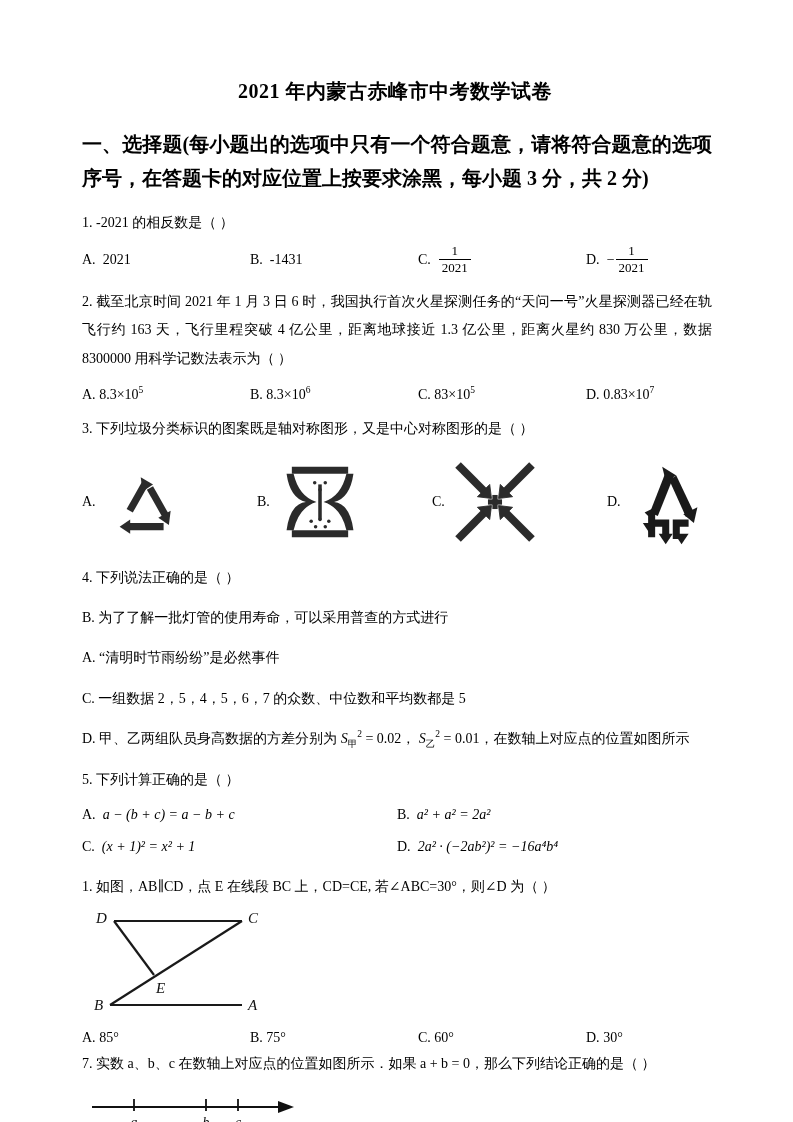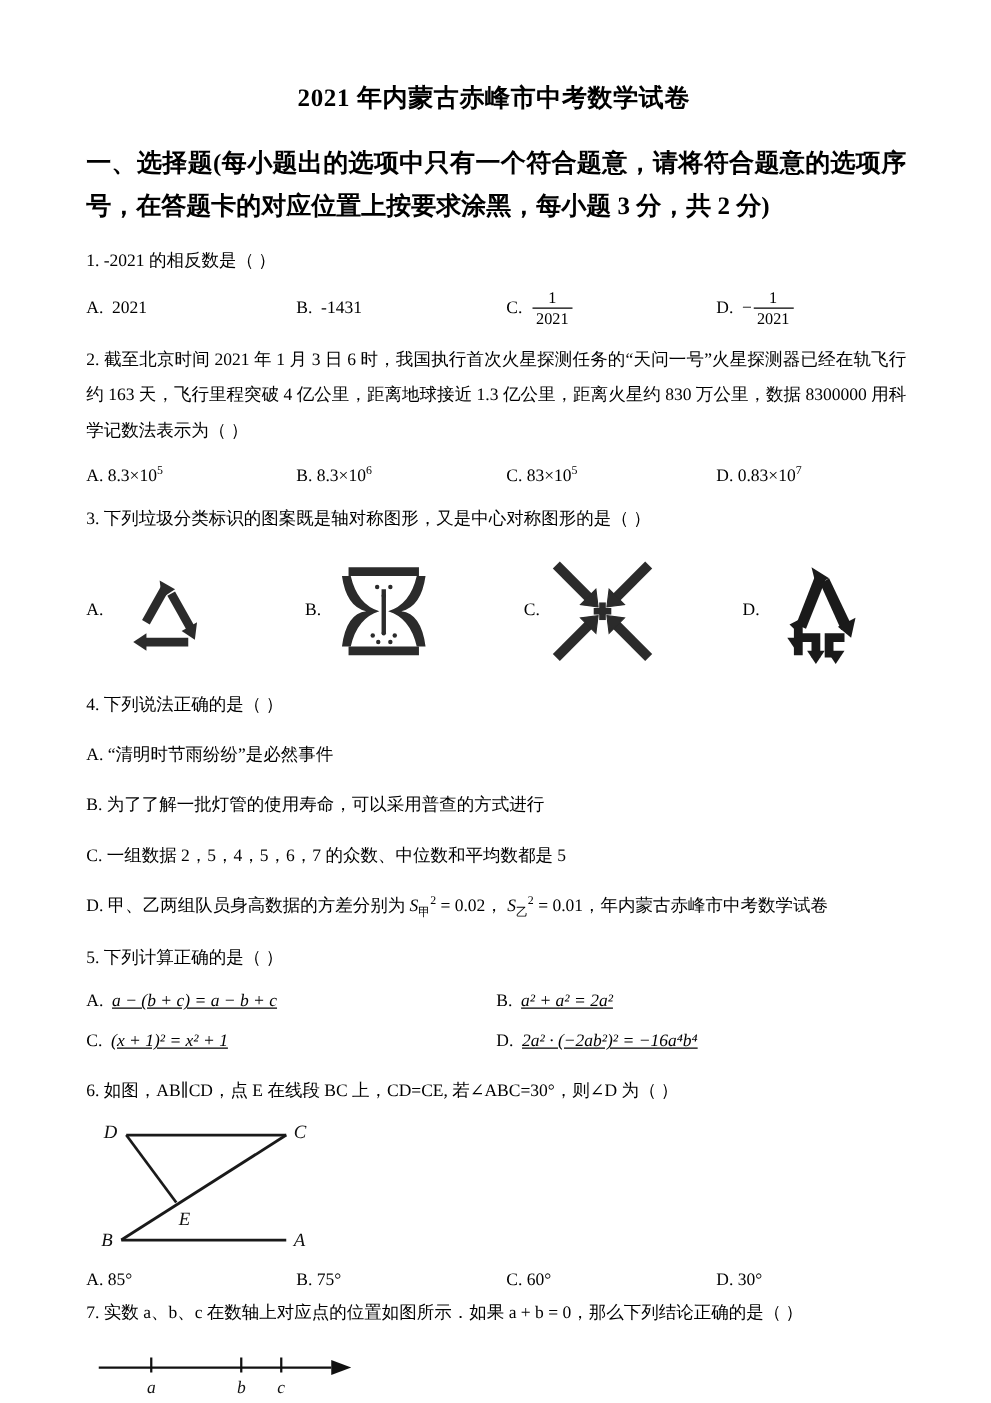--- a/index.html
+++ b/index.html
@@ -12,21 +12,21 @@
     height: 1122px;
     font-family: "Liberation Serif", "DejaVu Serif", serif;
     color: #000000;
     position: relative;
     overflow: hidden;
   }
   .page {
     position: relative;
     width: 790px;
     height: 1122px;
-    padding: 3px;
+    padding: 16px;
     box-sizing: border-box;
   }
   .title {
     text-align: center;
     font-weight: bold;
     font-size: 20px;
     letter-spacing: 0.5px;
     margin: 0;
     padding-top: 62px;
   }
@@ -125,21 +125,21 @@
   .geo-wrap {
     margin-top: 6px;
     height: 112px;
   }
   
   .nl-wrap {
     margin-top: 8px;
     height: 64px;
   }
   svg { display: block; }
-  .eqn { font-style: italic; text-decoration: underline; }
+  .eqn { font-style: italic; }
   .nowrap { white-space: nowrap; }
 </style>
 </head>
 <body>
 
 <div class="page">
 
   <h1 class="title">2021 年内蒙古赤峰市中考数学试卷</h1>
 
   <div class="content">
@@ -278,27 +278,27 @@
               <polygon points="52,70 70,70 70,78 60,78 60,92 52,92"></polygon>
               <polygon points="54,86 70,86 62,98"></polygon>
             </g>
           </svg>
         </span>
       </div>
 
     </div>
 
     <div class="qline">4. 下列说法正确的是（      ）</div>
+    <div class="qline">B. 为了了解一批灯管的使用寿命，可以采用普查的方式进行</div>
     <div class="qline">A. “清明时节雨纷纷”是必然事件</div>
-    <div class="qline">B. 为了了解一批灯管的使用寿命，可以采用普查的方式进行</div>
     <div class="qline">C. 一组数据 2，5，4，5，6，7 的众数、中位数和平均数都是 5</div>
     <div class="qline">
       <span>D. 甲、乙两组队员身高数据的方差分别为</span>
       <span class="nowrap"><span class="mth">S</span><span class="sub">甲</span><span class="up">2</span> <span>= 0.02</span></span>，
-      <span class="nowrap"><span class="mth">S</span><span class="sub">乙</span><span class="up">2</span> <span>= 0.01</span></span><span>，年内蒙古赤峰市中考数学试卷</span>
+      <span class="nowrap"><span class="mth">S</span><span class="sub">乙</span><span class="up">2</span> <span>= 0.01</span></span><span>，在数轴上对应点的位置如图所示</span>
     </div>
 
     <div class="qline">5. 下列计算正确的是（      ）</div>
     <div class="opt-row" style="margin-top:14px;">
       <div class="opt half stack-row">
         <span class="lbl">A.</span>
         <span class="eqn">a − (b + c) = a − b + c</span>
       </div>
       <div class="opt half stack-row">
         <span class="lbl">B.</span>
@@ -309,21 +309,21 @@
       <div class="opt half stack-row">
         <span class="lbl">C.</span>
         <span class="eqn">(x + 1)² = x² + 1</span>
       </div>
       <div class="opt half stack-row">
         <span class="lbl">D.</span>
         <span class="eqn">2a² · (−2ab²)² = −16a⁴b⁴</span>
       </div>
     </div>
 
-    <div class="qline" style="margin-top:18px;">6. 如图，AB∥CD，点 E 在线段 BC 上，CD=CE, 若∠ABC=30°，则∠D 为（      ）</div>
+    <div class="qline" style="margin-top:18px;">1. 如图，AB∥CD，点 E 在线段 BC 上，CD=CE, 若∠ABC=30°，则∠D 为（      ）</div>
     <div class="geo-wrap">
       <svg width="230" height="112" viewBox="0 0 230 112">
         <g stroke="#1a1a1a" stroke-width="2.2" fill="none">
           <line x1="32" y1="14" x2="160" y2="14"></line>
           <line x1="28" y1="98" x2="160" y2="98"></line>
           <line x1="28" y1="98" x2="160" y2="14"></line>
           <line x1="32" y1="14" x2="72" y2="68"></line>
         </g>
         <g font-family="Liberation Serif, serif" font-style="italic" font-size="15" fill="#111">
           <text x="14" y="16">D</text>

